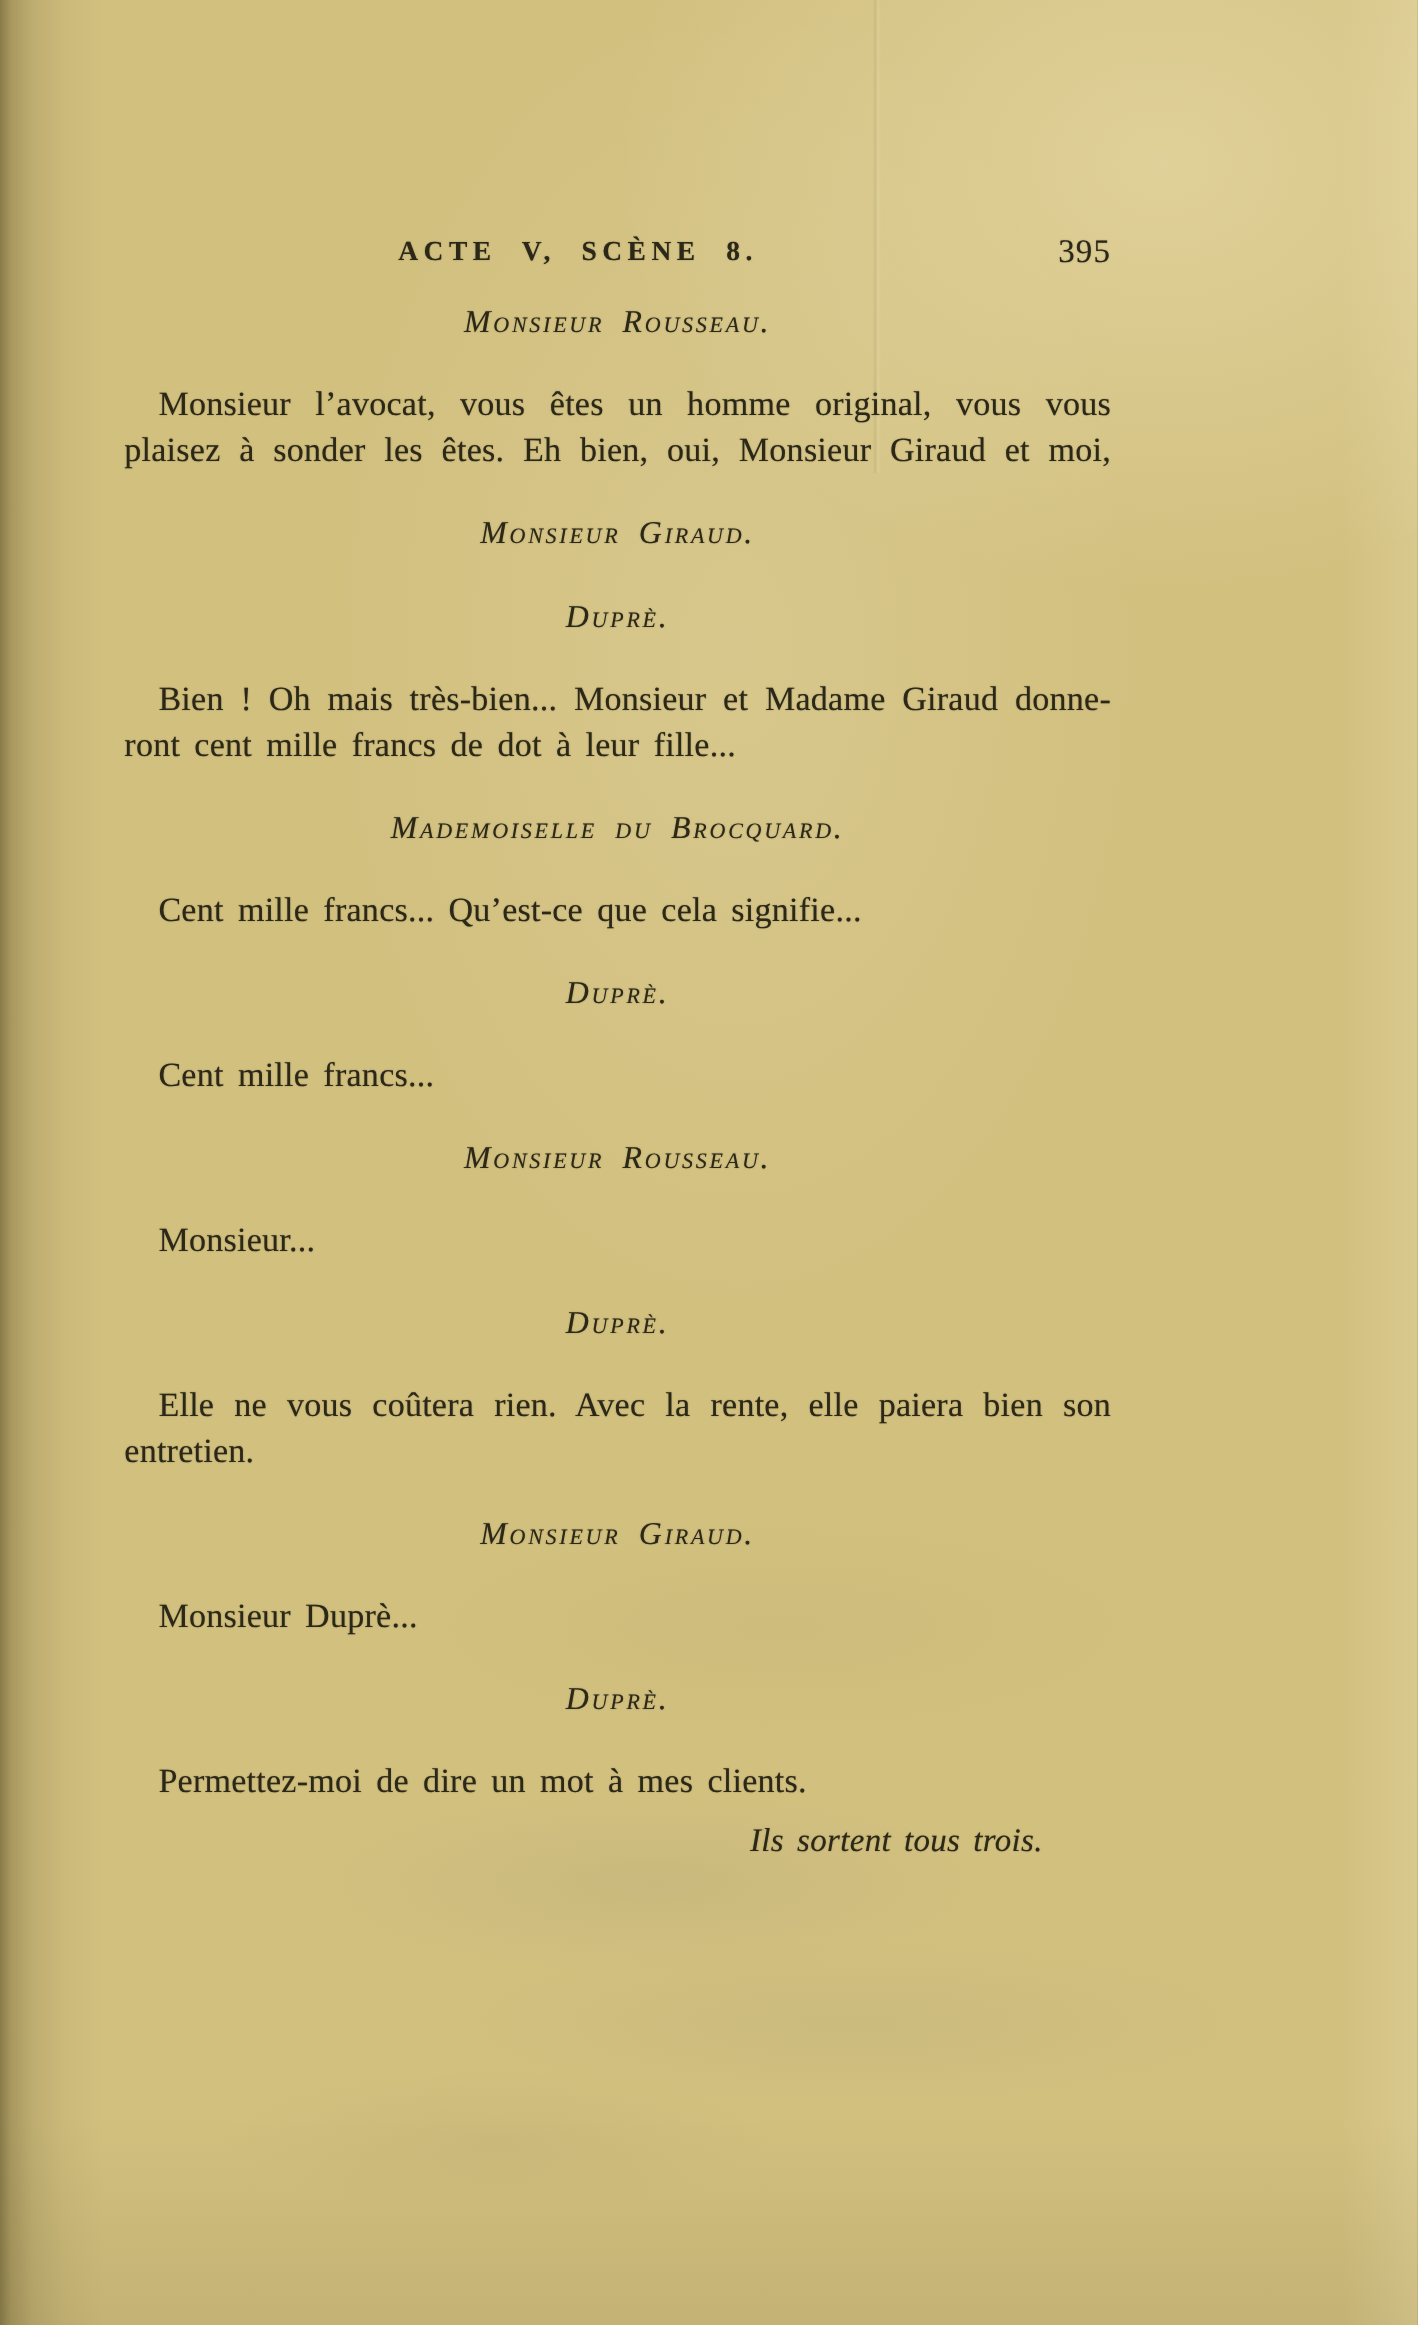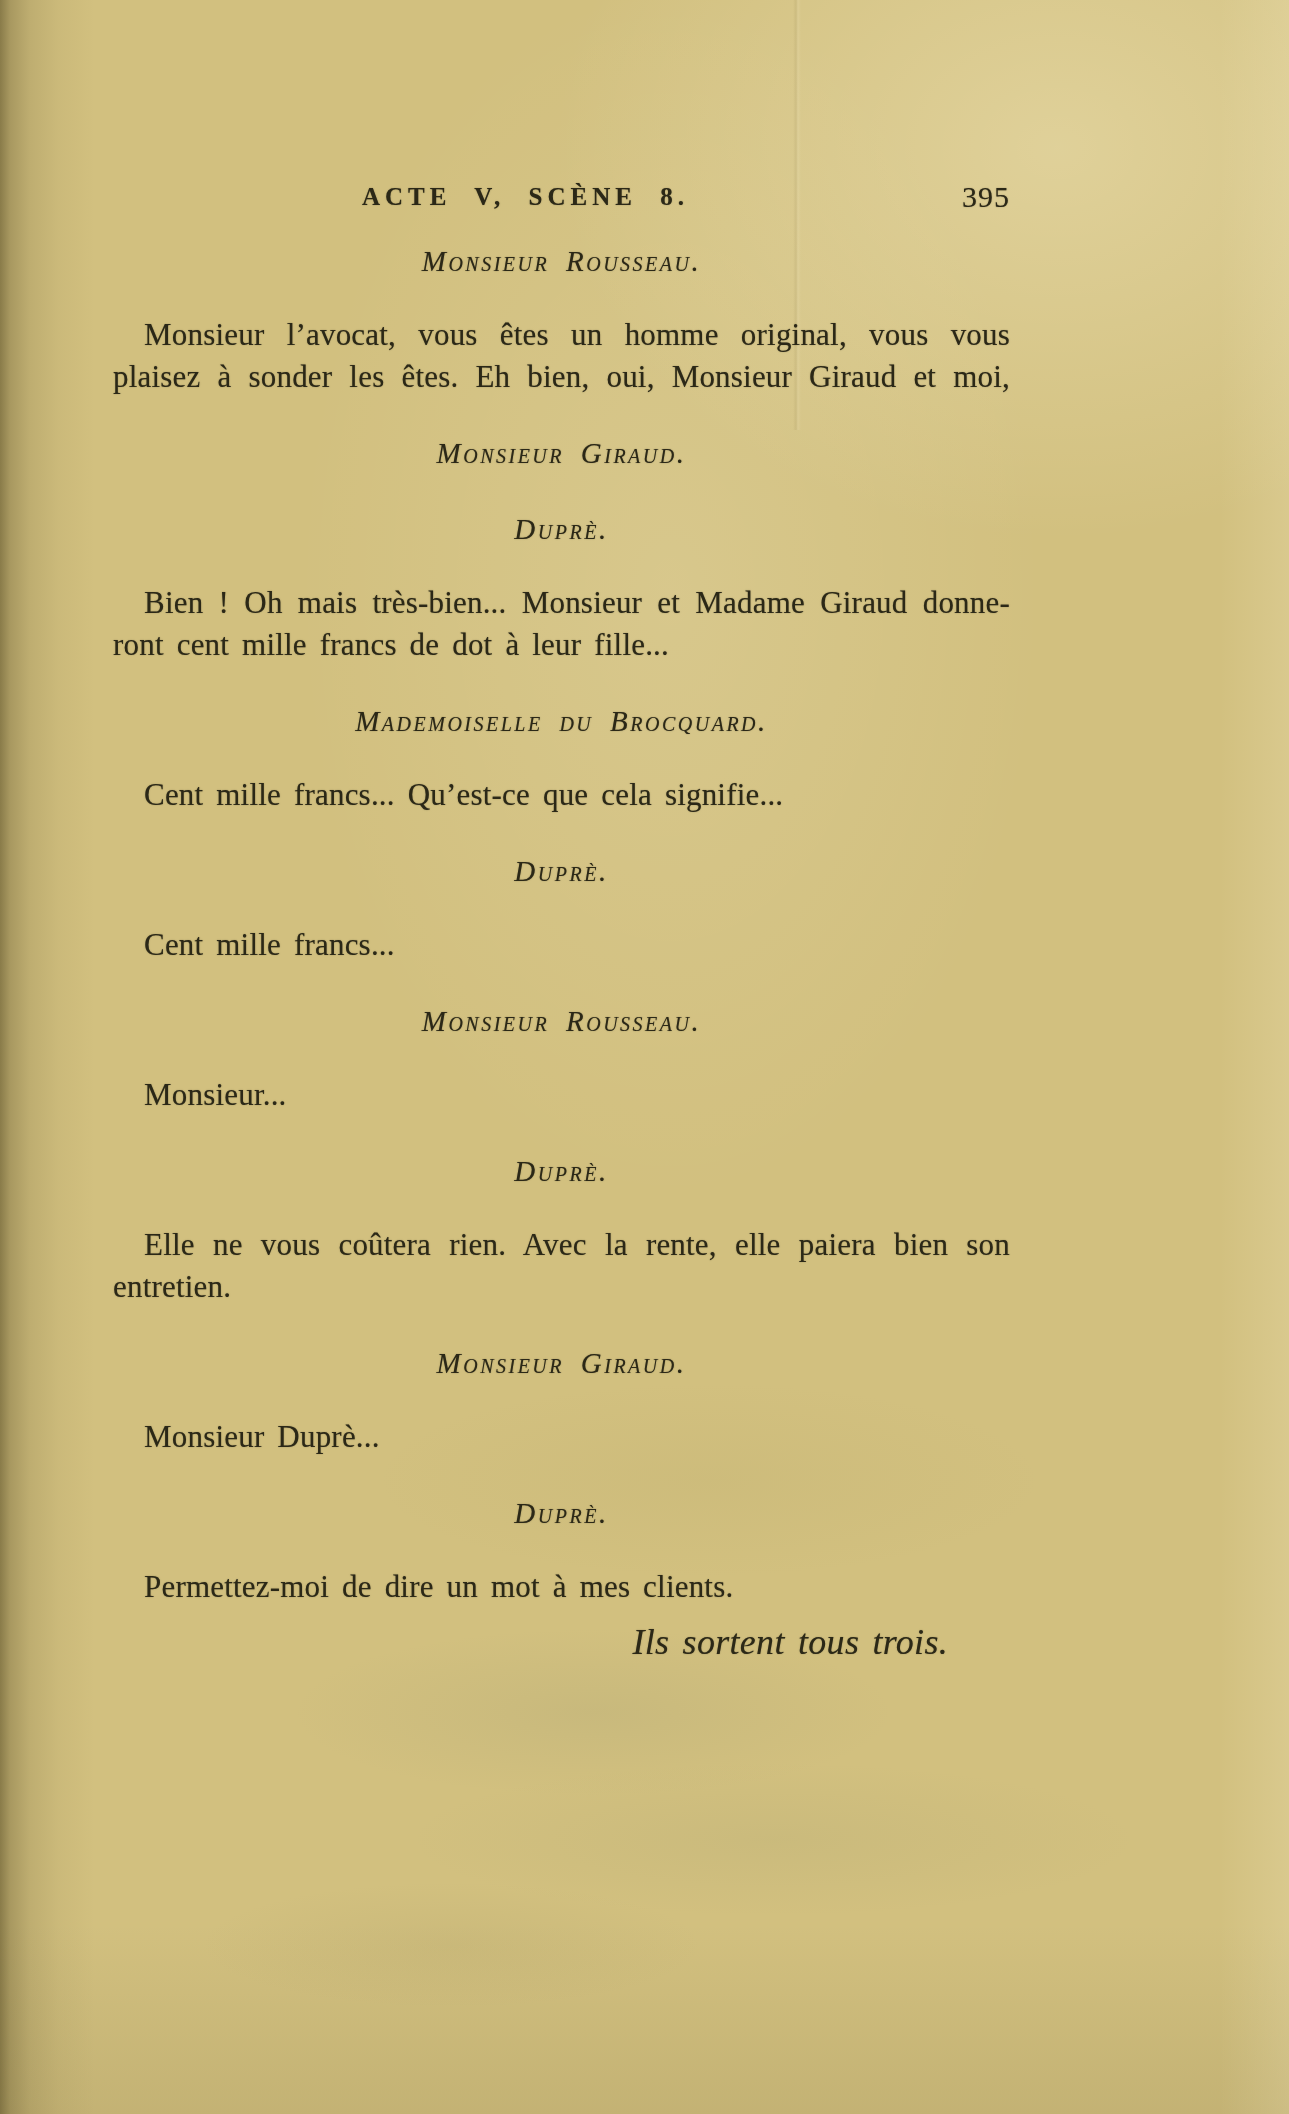--- a/index.html
+++ b/index.html
@@ -38,21 +38,21 @@
     left: 793px;
     top: 0;
     width: 8px;
     height: 430px;
     background: linear-gradient(90deg, transparent 0px, rgba(110,95,45,0.10) 3px, rgba(255,250,230,0.12) 5px, transparent 8px);
     pointer-events: none;
   }
   .content {
     position: absolute;
     left: 113px;
-    top: 176px;
+    top: 208px;
     width: 897px;
   }
   .text-ink {
     text-shadow: 0 0 1.2px rgba(43,40,23,0.50);
   }
   .running-head {
     position: relative;
     height: 42px;
     line-height: 42px;
   }
@@ -92,21 +92,21 @@
     letter-spacing: 0.2px;
     word-spacing: 5px;
   }
   .line.indent { text-indent: 31px; margin-top: 32px; }
   .line.just {
     text-align: justify;
     text-align-last: justify;
   }
   .stage {
     margin: 13px 0 0 0;
-    font-size: 36px;
+    font-size: 30px;
     line-height: 42px;
     font-style: italic;
     text-align: right;
     padding-right: 62px;
     letter-spacing: 0.3px;
     word-spacing: 4px;
   }
 </style>
 </head>
 <body>

